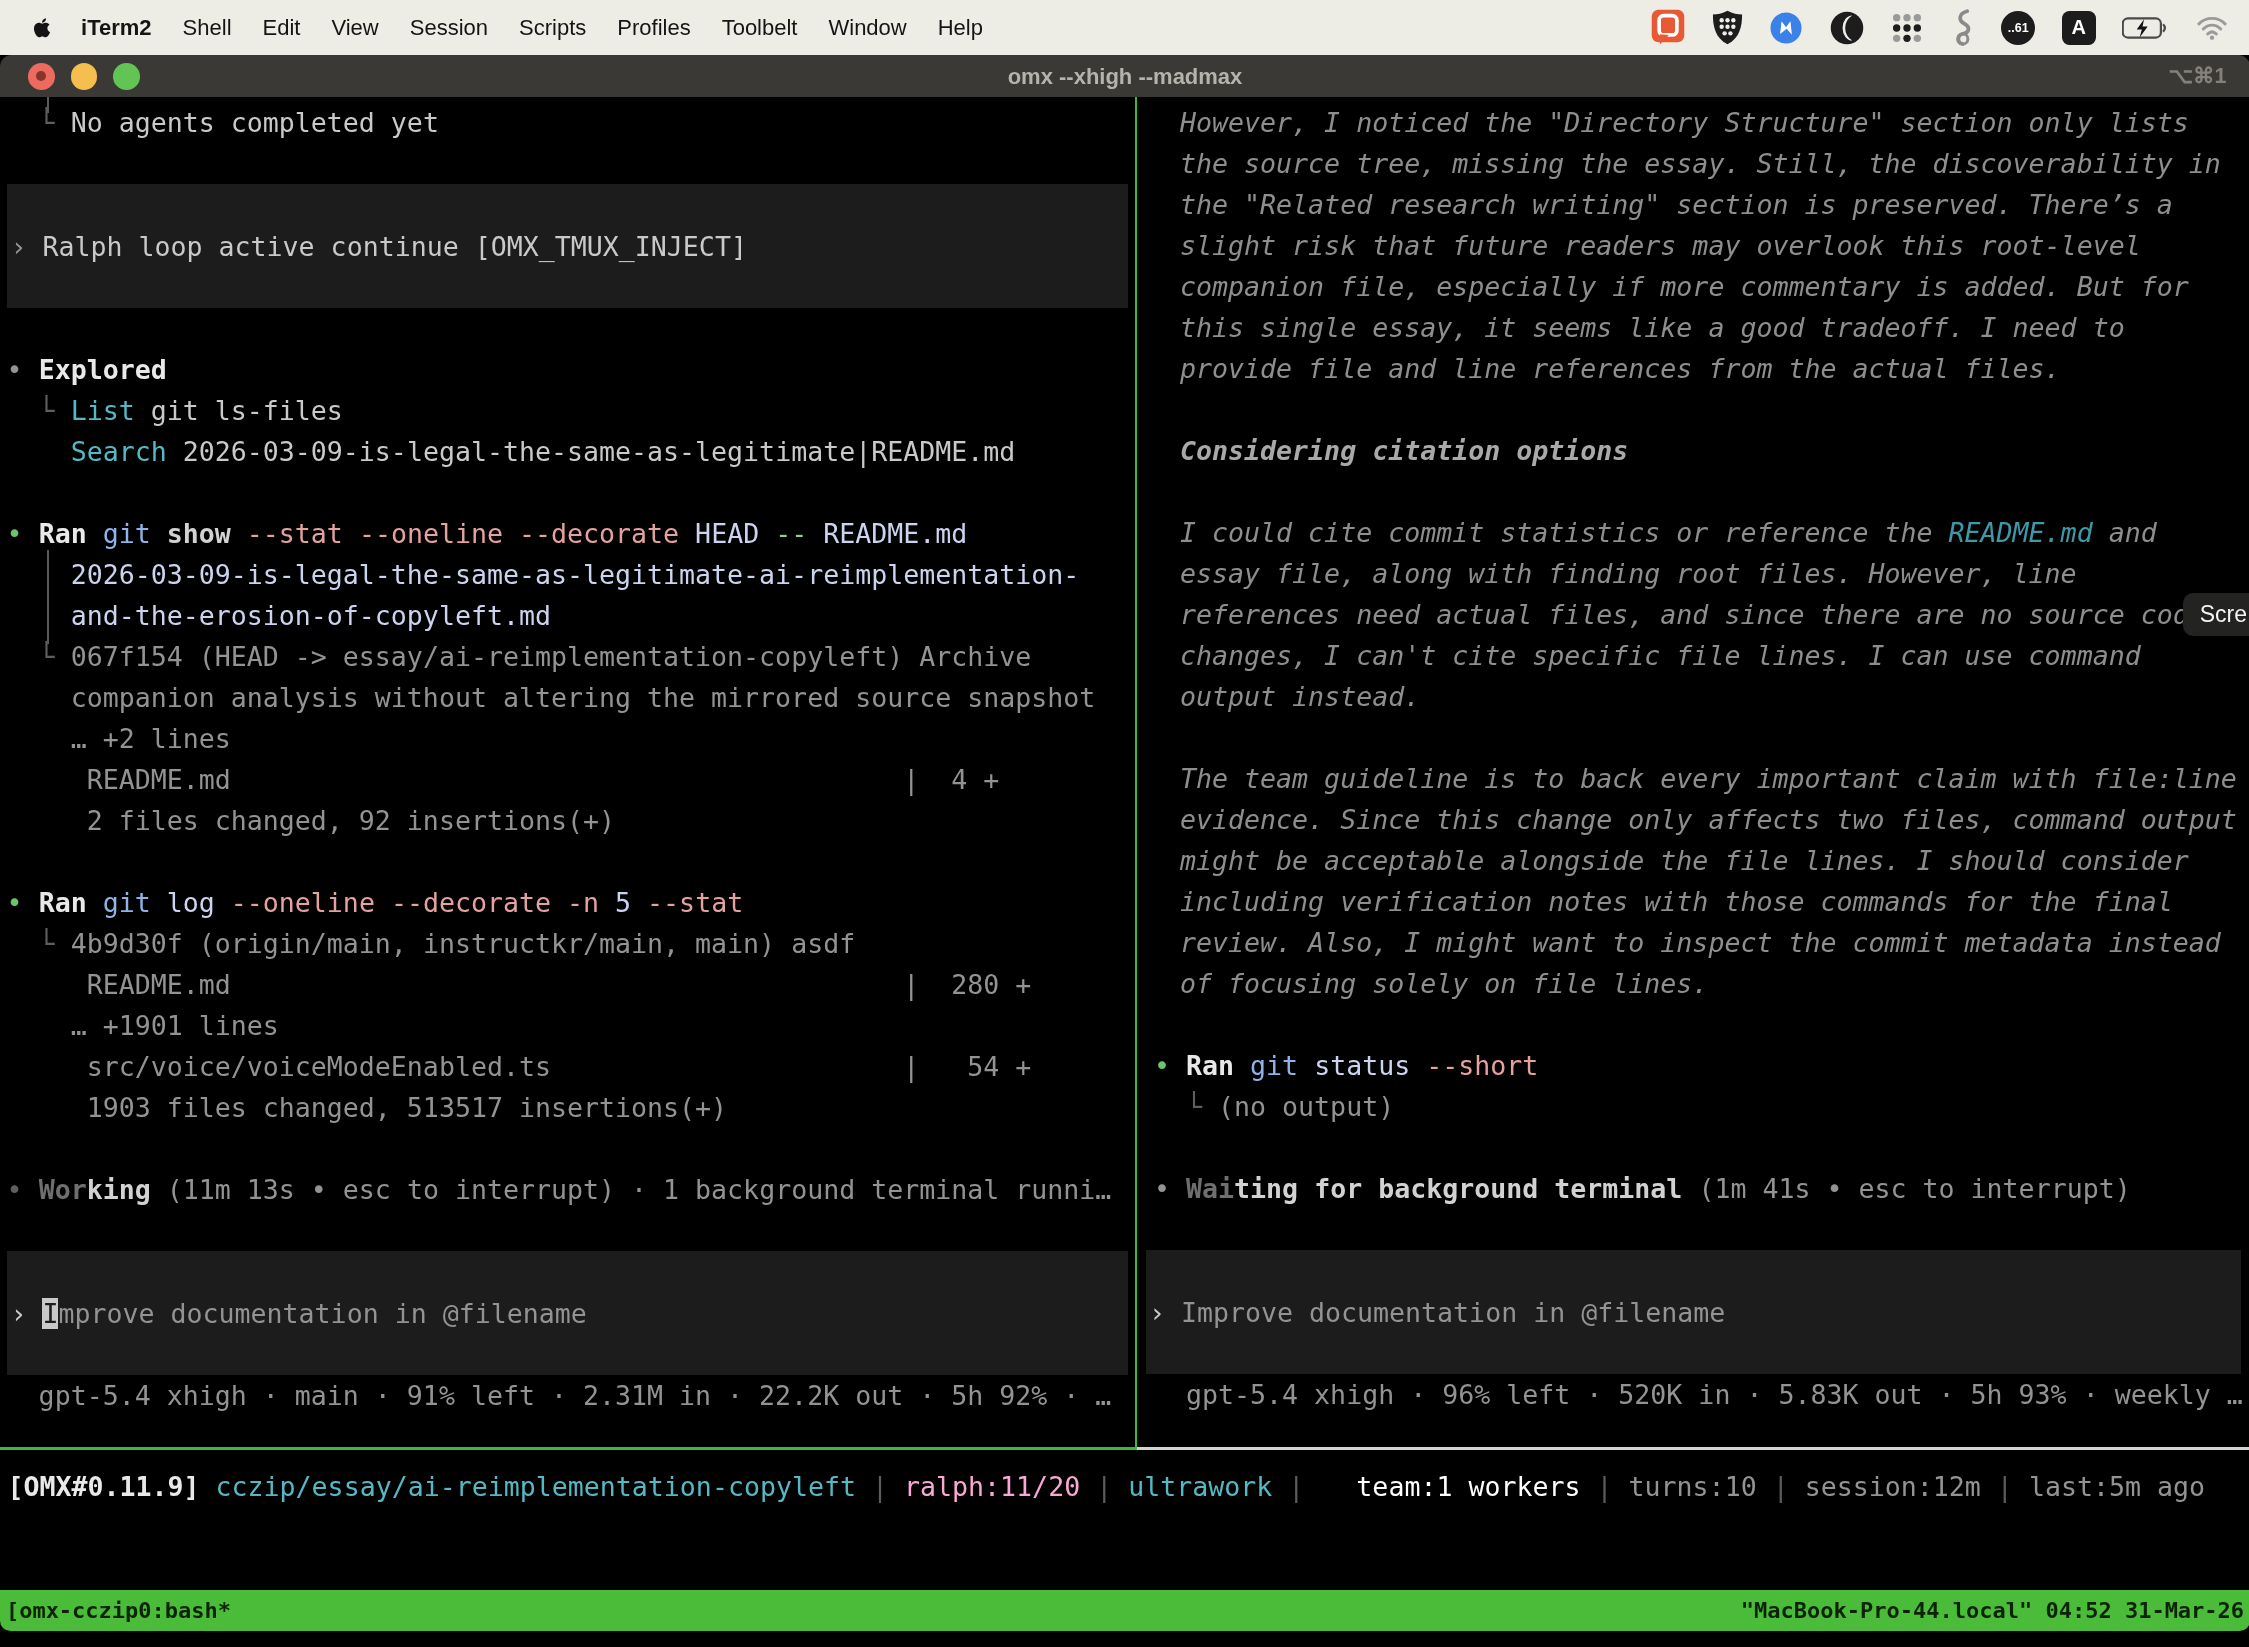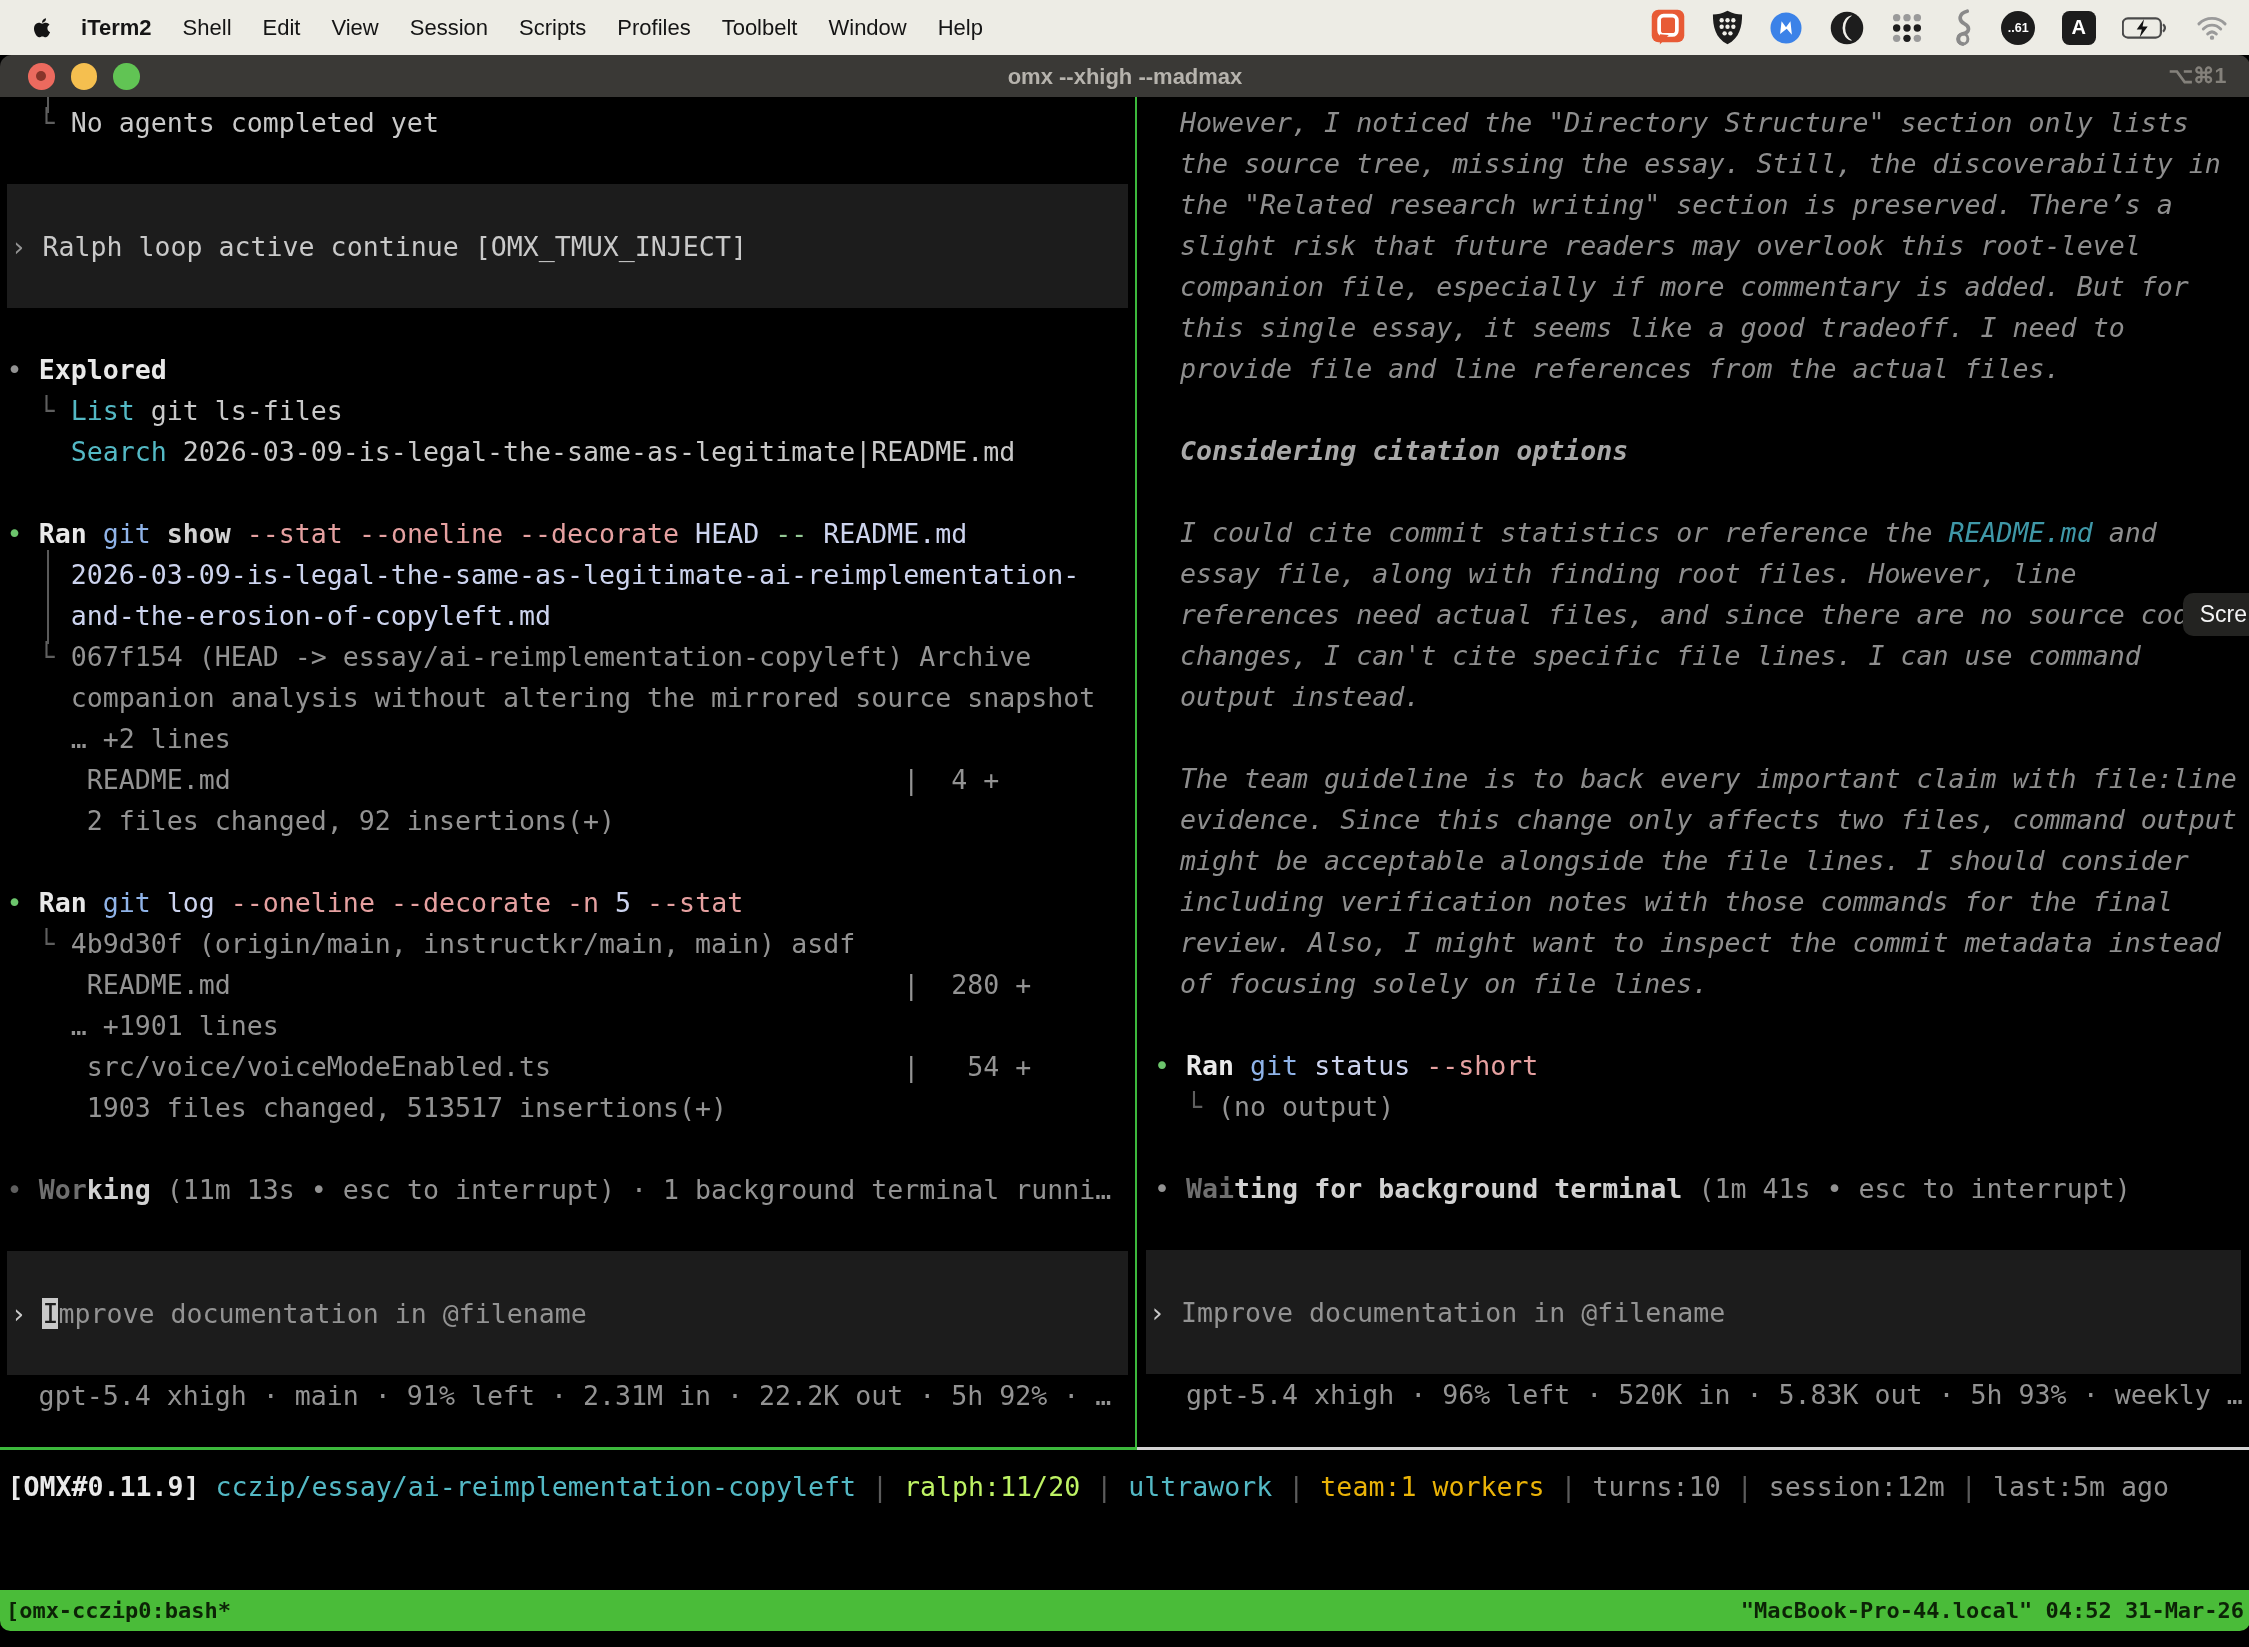--- a/index.html
+++ b/index.html
@@ -85,22 +85,22 @@
   [data-c="mid"]{color:#939393;}
   [data-c="dim"]{color:#5f5f5f;}
   [data-c="cy"]{color:#54b9c5;}
   [data-c="bl"]{color:#8fb3e8;}
   [data-c="lv"]{color:#ccd3ee;}
   [data-c="pk"]{color:#e5a0a0;}
   [data-c="gr"]{color:#95c995;}
   [data-c="bg"]{color:#6cc56c;}
   [data-c="tl"]{color:#3f98a8;font-style:italic;}
   [data-c="para"]{color:#8e8e8e;font-style:italic;}
-  [data-c="yg"]{color:#bef264;}
-  [data-c="tg"]{color:#eab308;}
+  [data-c="yg"]{color:#f9a8d4;}
+  [data-c="tg"]{color:#ffffff;margin-left:36px;}
   [data-c="sep"]{color:#5c5c5c;}
 </style>
 </head>
 <body>
 
 <div class="menubar">
   <span class="apple">
     <svg viewBox="0 0 170 170" width="20" height="23.6">
         <path fill="#141414" d="M150.37 130.25c-2.45 5.66-5.35 10.87-8.71 15.66-4.58 6.53-8.33 11.05-11.22 13.56-4.48 4.12-9.28 6.23-14.42 6.35-3.69 0-8.14-1.05-13.32-3.18-5.2-2.12-9.97-3.17-14.34-3.17-4.58 0-9.49 1.05-14.75 3.17-5.26 2.13-9.5 3.24-12.74 3.35-4.93.21-9.84-1.96-14.75-6.52-3.13-2.73-7.05-7.41-11.73-14.04-5.03-7.08-9.17-15.29-12.41-24.65-3.47-10.11-5.21-19.9-5.21-29.38 0-10.86 2.35-20.22 7.04-28.07 3.69-6.3 8.61-11.28 14.76-14.93s12.79-5.51 19.95-5.63c3.91 0 9.05 1.21 15.43 3.59 6.36 2.39 10.45 3.6 12.24 3.6 1.34 0 5.88-1.42 13.57-4.24 7.27-2.62 13.41-3.7 18.44-3.28 13.63 1.1 23.87 6.47 30.68 16.15-12.19 7.39-18.22 17.73-18.1 31 .11 10.34 3.86 18.94 11.23 25.77 3.34 3.17 7.07 5.62 11.22 7.36-.9 2.61-1.85 5.11-2.86 7.51zM119.11 7.24c0 8.1-2.96 15.67-8.86 22.67-7.12 8.32-15.73 13.13-25.07 12.38a25.22 25.22 0 0 1-.19-3.07c0-7.78 3.39-16.1 9.4-22.91 3-3.45 6.82-6.31 11.45-8.6 4.62-2.25 8.99-3.5 13.1-3.71.12 1.08.17 2.17.17 3.24z"></path>
       </svg>

